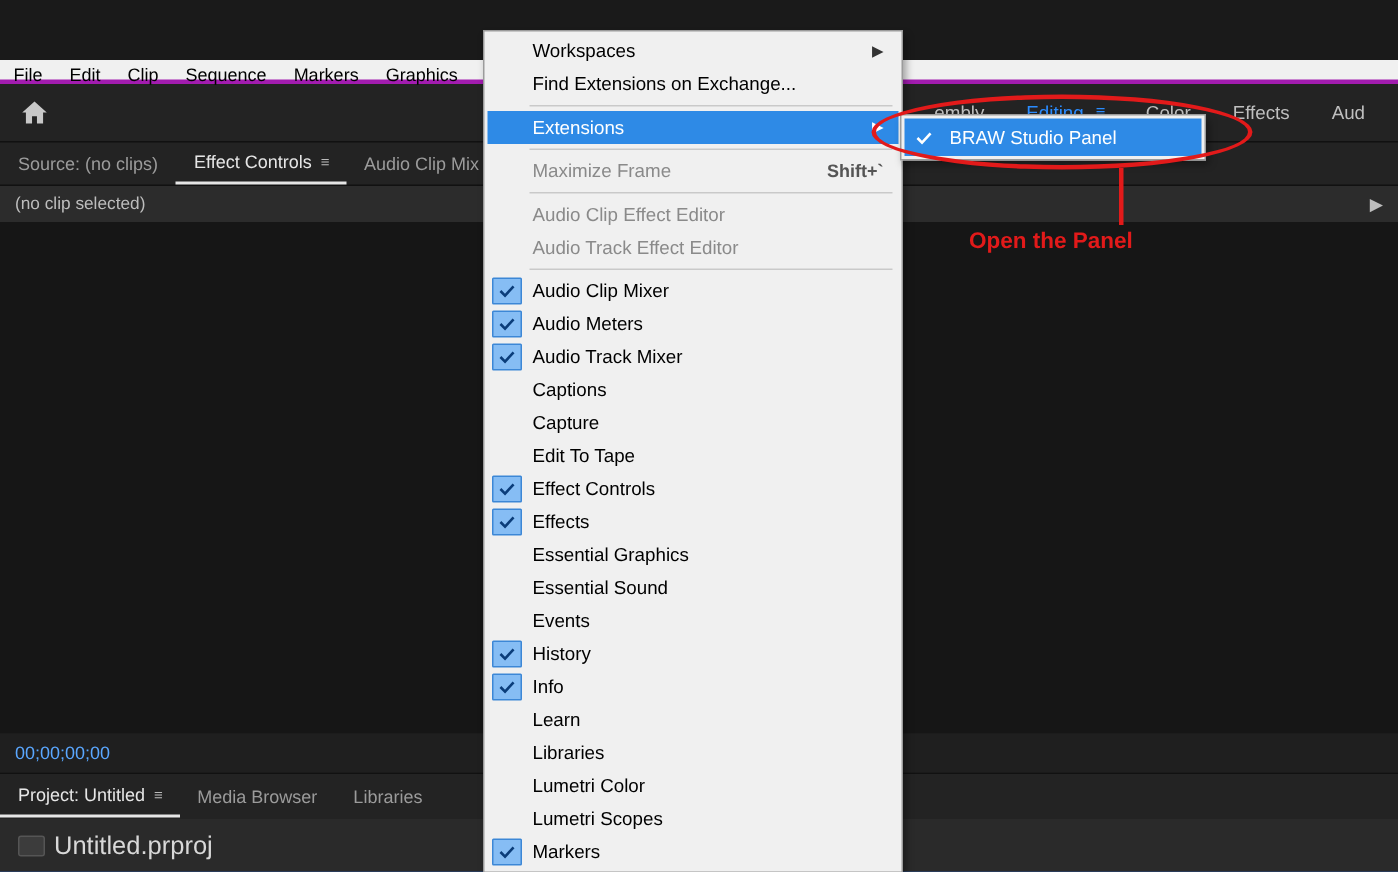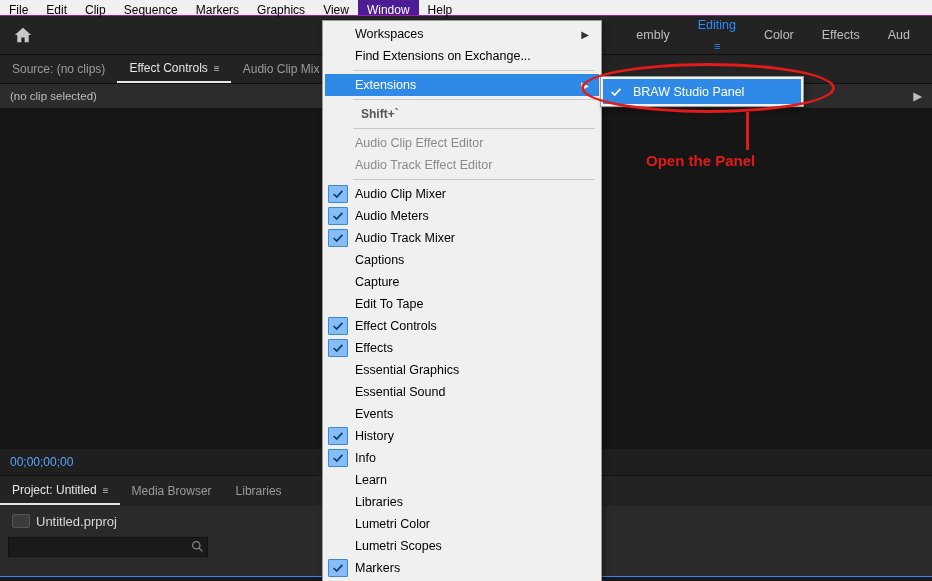--- a/index.html
+++ b/index.html
@@ -6,24 +6,25 @@
   html, body { width: 932px; height: 581px; overflow: hidden; background: #1a1a1a; }
 
   
   .menubar {
     display: flex;
     align-items: stretch;
     height: 16px;
     background: #f0f0f0;
     color: #000;
     font-size: 12px;
-    border-bottom: 1px solid #a21caf;
+    border-bottom: 3px solid #a21caf;
     user-select: none;
     position: relative;
     z-index: 50;
+    margin-top: 40px;
   }
   .menubar .menuitem {
     padding: 2px 9px 2px 9px;
     line-height: 16px;
     cursor: default;
   }
   .menubar .menuitem.highlight {
     background: #4c1d95;
     color: #fff;
   }
@@ -48,21 +49,21 @@
     width: 22px; height: 20px;
     display: flex; align-items: center; justify-content: center;
     color: #c8c8c8;
   }
   .ws-spacer { flex: 1; }
   .ws-tab {
     color: #bfbfbf;
     padding: 4px 10px;
     font-size: 12.5px;
   }
-  .ws-tab.active { color: #2a8cff; display: flex; align-items: center; gap: 8px; flex-direction: column; }
+  .ws-tab.active { color: #2a8cff; display: flex; align-items: center; gap: 8px; }
   .ws-menu-icon { color: #2a8cff; font-size: 11px; letter-spacing: -1px; }
 
   .panelrow {
     display: flex;
     border-top: 1px solid #111;
     border-bottom: 1px solid #111;
     height: 30px;
     background: #232323;
     align-items: center;
   }
@@ -111,22 +112,22 @@
     background: #232323;
   }
   .projectrow .paneltab.active { border-bottom: 2px solid #e6e6e6; }
 
   .project-body {
     background: #2a2a2a;
     height: 70px;
     padding: 6px 8px;
   }
   .proj-file {
-    display: flex; gap: 6px;
-    font-size: 13px; color: #d8d8d8;
+    display: flex; align-items: center; gap: 6px;
+    font-size: 17px; color: #d8d8d8;
     padding: 2px 4px;
   }
   .bin-icon {
     width: 18px; height: 14px;
     background: #3c3c3c;
     border: 1px solid #555;
     display:inline-block;
     border-radius: 2px;
   }
   .search-row {
@@ -368,20 +369,21 @@
   </div>
   <div class="sep"></div>
   <div class="row highlight">
     <span class="checkcol"></span>
     <span class="label">Extensions</span>
     <span class="subarrow">▶</span>
   </div>
   <div class="sep"></div>
   <div class="row disabled">
     <span class="checkcol"></span>
+    <span class="label">Maximize Frame</span>
     <span class="shortcut">Shift+`</span>
   </div>
   <div class="sep"></div>
   <div class="row disabled">
     <span class="checkcol"></span>
     <span class="label">Audio Clip Effect Editor</span>
   </div>
   <div class="row disabled">
     <span class="checkcol"></span>
     <span class="label">Audio Track Effect Editor</span>

